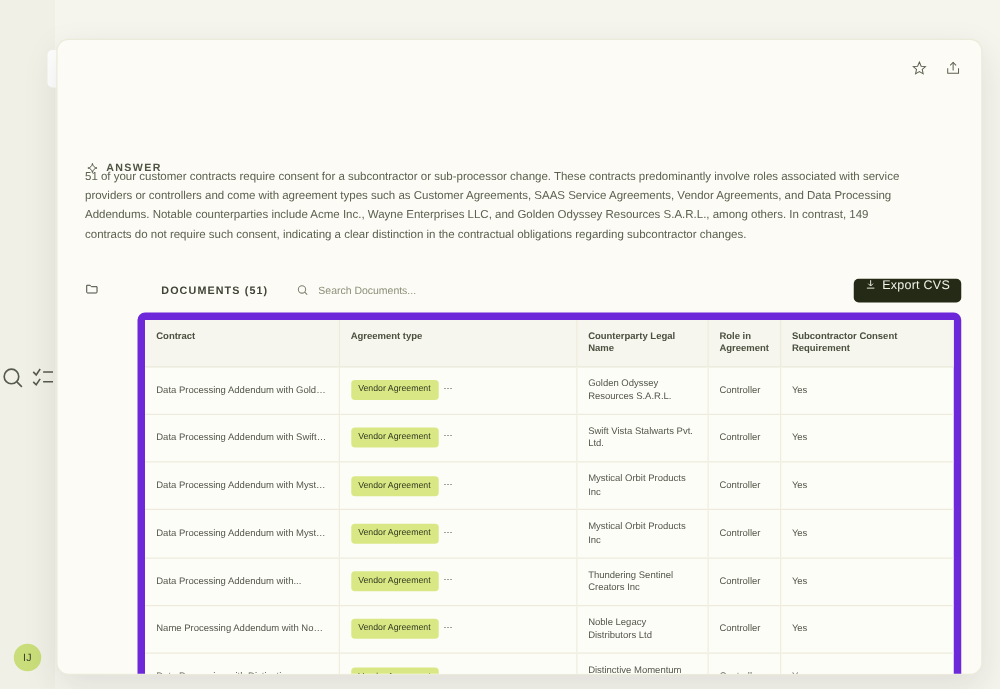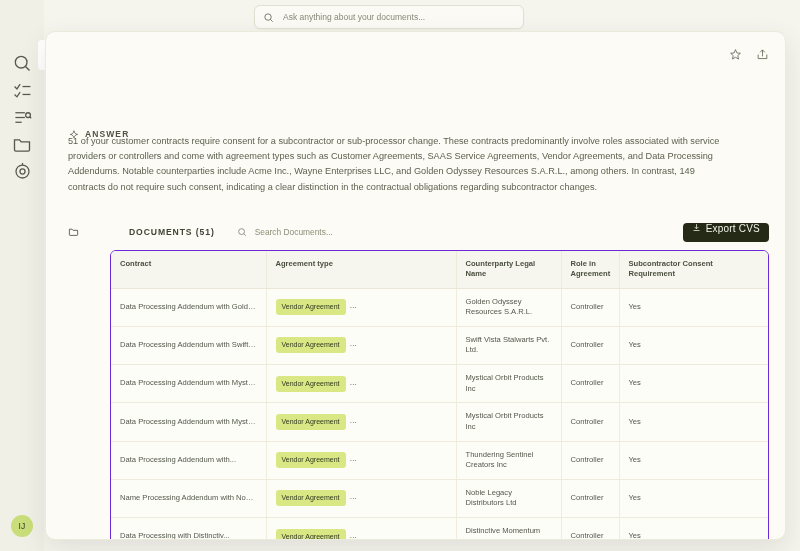--- a/index.html
+++ b/index.html
@@ -16,21 +16,21 @@
     position: absolute; inset: 0;
     background: #f5f4ed;
   }
 
   
   .rail {
     position: absolute; left: 0; top: 0; bottom: 0;
     width: 44px;
     background: #f1f0e7;
     display: flex;
-    flex-direction: column;
+    flex-direction: row;
     align-items: center;
     padding-top: 52px;
     gap: 5px;
   }
   .rail-icon {
     width: 22px; height: 22px;
     display: flex; align-items: center; justify-content: center;
     color: #3c3f34;
     opacity: .85;
   }
@@ -174,21 +174,21 @@
     letter-spacing: .2px;
   }
   .export-btn .dl { display:flex; }
 
   
   .table-wrap {
     position: absolute;
     left: 64px; right: 16px; top: 218px;
     height: 300px;
     background: #fdfdf8;
-    border: 1px solid #6d28d9;
+    border: 6px solid #6d28d9;
     border-radius: 6px;
     overflow: hidden;
   }
   table {
     width: 100%;
     border-collapse: collapse;
     table-layout: fixed;
   }
   thead th {
     background: #f7f6ee;
@@ -271,29 +271,20 @@
     <div class="rail-icon">
       <svg width="19" height="19" viewBox="0 0 24 24" fill="none" stroke="currentColor" stroke-width="1.6">
         <circle cx="12" cy="12" r="3.2"></circle>
         <circle cx="12" cy="12" r="8.2"></circle>
         <line x1="12" y1="3.8" x2="12" y2="1.2"></line>
       </svg>
     </div>
     <div class="avatar">IJ</div>
   </div>
 
-  <div class="top-search">
-    <span class="mag">
-      <svg width="11" height="11" viewBox="0 0 24 24" fill="none" stroke="currentColor" stroke-width="2">
-        <circle cx="11" cy="11" r="7"></circle>
-          <line x1="16.2" y1="16.2" x2="21" y2="21"></line>
-      </svg>
-    </span>
-    <input type="text" placeholder="Ask anything about your documents..." style="">
-  </div>
 
   <div class="behind-panel"></div>
 
   <div class="modal">
 
     <div class="modal-actions">
       <span>
         <svg width="13" height="13" viewBox="0 0 24 24" fill="none" stroke="currentColor" stroke-width="1.5">
           <polygon points="12,3 14.6,9.1 21,9.7 16.2,14 17.6,20.4 12,17.1 6.4,20.4 7.8,14 3,9.7 9.4,9.1"></polygon>
         </svg>

